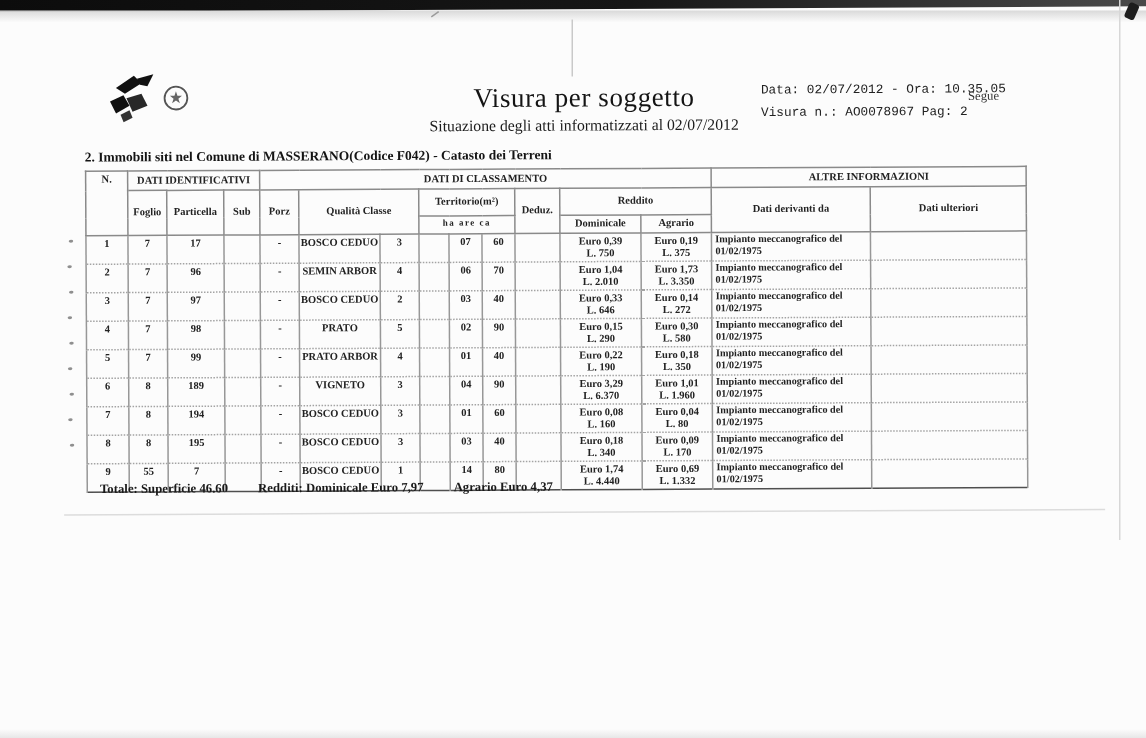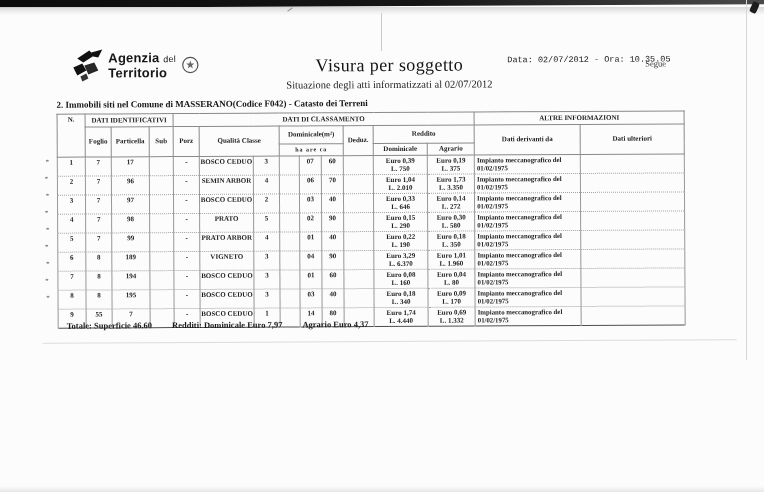--- a/index.html
+++ b/index.html
@@ -72,37 +72,34 @@
   <div class="logo">
     <svg class="logo-mark" viewBox="0 0 32 34">
       <g fill="#111">
         <path d="M6 10 L18 2 L23 7 L12 14 Z"></path>
         <path d="M20 4 L31 1 L27 9 L22 8 Z"></path>
         <path d="M2 19 L11 15 L15 22 L6 27 Z"></path>
         <path d="M13 17 L23 14 L27 22 L17 26 Z" opacity=".9"></path>
         <path d="M9 28 L15 25 L17 30 L11 33 Z" opacity=".85"></path>
       </g>
     </svg>
-    <div class="logo-text">
-      <div><span>Agenzia </span><span class="small">del</span></div>
-      <div>Territorio</div>
-    </div>
     <svg class="emblem" viewBox="0 0 18 18">
       <circle cx="9" cy="9" r="7.6" fill="none" stroke="#555" stroke-width="1.2"></circle>
       <path d="M9 4.5 L10 7.5 L13 7.5 L10.6 9.4 L11.6 12.4 L9 10.6 L6.4 12.4 L7.4 9.4 L5 7.5 L8 7.5 Z" fill="#666"></path>
     </svg>
   </div>
 
   <div class="title-block">
     <div class="doc-title">Visura per soggetto</div>
     <div class="doc-subtitle">Situazione degli atti informatizzati al 02/07/2012</div>
   </div>
 
   <div class="meta-block">
     <div>Data: 02/07/2012 - Ora: 10.35.05</div>
+    <div>Visura n.: AO0078967 Pag: 2</div>
   </div>
   <div class="segue">Segue</div>
 
   <div class="section-title">2. Immobili siti nel Comune di MASSERANO(Codice F042) - Catasto dei Terreni</div>
 
   <div class="tbl-wrap">
     <table>
       <colgroup>
         <col style="width:28px">
           <col style="width:26px">
@@ -126,21 +123,21 @@
           <th colspan="3">DATI IDENTIFICATIVI</th>
           <th colspan="9">DATI DI CLASSAMENTO</th>
           <th colspan="2">ALTRE INFORMAZIONI</th>
         </tr>
         <tr class="hB">
           <th rowspan="2">Foglio</th>
           <th rowspan="2">Particella</th>
           <th rowspan="2">Sub</th>
           <th rowspan="2">Porz</th>
           <th colspan="2" rowspan="2">Qualità Classe</th>
-          <th colspan="3">Dominicale(m²)</th>
+          <th colspan="3">Territorio(m²)</th>
           <th rowspan="2">Deduz.</th>
           <th colspan="2">Reddito</th>
           <th rowspan="2">Dati derivanti da</th>
           <th rowspan="2">Dati ulteriori</th>
         </tr>
         <tr class="hC">
           <th colspan="3" class="haareca">ha are ca</th>
           <th>Dominicale</th>
           <th>Agrario</th>
         </tr>

